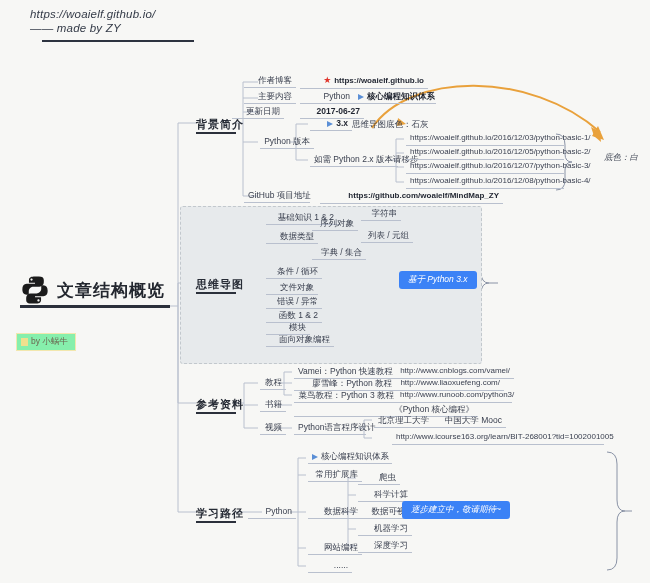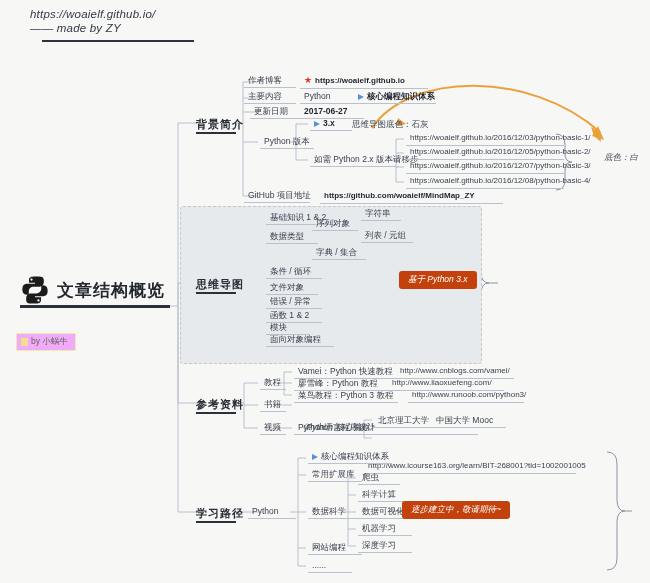--- a/index.html
+++ b/index.html
@@ -24,52 +24,52 @@
   #header-note .ln2{margin-top:2px;}
   #header-note .rule{
     margin-top:6px;height:2px;background:#2d3340;width:152px;margin-left:12px;
   }
 
   
   #root-node{left:20px;top:275px;display:flex;align-items:center;gap:7px;}
   #root-title{font-size:17px;font-weight:bold;color:#23272f;letter-spacing:1px;white-space:nowrap;}
   #root-underline{left:20px;top:305px;width:150px;height:2.5px;background:#2b303b;}
   #author-badge{
-    left:16px;top:333px;background:#f0abfc;border:1px solid #f2e7ae;
+    left:16px;top:333px;background:#86efac;border:1px solid #f2e7ae;
     font-size:8.5px;color:#6b6550;padding:2px 7px 2px 4px;display:flex;align-items:center;gap:3px;
     white-space:nowrap;
   }
   #author-badge .bk{width:7px;height:8px;background:#efe08e;display:inline-block;}
 
   
   .node{
     font-size:8.5px;color:#3b4150;white-space:nowrap;line-height:1.2;
   }
-  .nodeu{ border-bottom:1px solid #b9c0ce; padding:1px 4px 2px 4px; }
+  .nodeu{ border-bottom:1px solid #b9c0ce; padding:1px 4px 2px 4px;text-align:right; }
   .branch-label{font-size:11px;font-weight:bold;color:#262b35;letter-spacing:1px;white-space:nowrap;}
   .branch-rule{height:2px;background:#2b303b;}
 
   .bold{font-weight:bold;color:#1f2430;}
   .url{font-size:8px;color:#3c4252;}
   .urlb{font-size:8px;font-weight:bold;color:#1f2430;}
 
   .flag{display:inline-block;width:0;height:0;border-left:6px solid #5b8fd6;
         border-top:3.5px solid transparent;border-bottom:3.5px solid transparent;
         vertical-align:middle;margin-right:3px;}
   .star{color:#e0352b;font-size:9px;margin-right:3px;}
 
   
   #mm-panel{
     left:180px;top:206px;width:300px;height:156px;
     background:#e7eaec;border:1px dashed #c2c8cd;border-radius:3px;
   }
 
   
   .pill{
-    background:#c2410c;color:#ffffff;font-style:italic;font-size:8.5px;
+    background:#3b82f6;color:#ffffff;font-style:italic;font-size:8.5px;
     padding:3px 9px;border-radius:3px;white-space:nowrap;
   }
   #pill-py3{left:399px;top:271px;}
   #pill-wait{left:402px;top:501px;}
 
   
   .anno{font-size:8.5px;font-style:italic;color:#4a505e;white-space:nowrap;}
   #anno-white{left:604px;top:152px;text-align:center;}
 </style>
 </head>
@@ -215,21 +215,21 @@
   <div class="abs node nodeu" style="left:300px;top:74px;width:120px;">
     <span class="star">★</span><span class="urlb">https://woaielf.github.io</span>
   </div>
 
   <div class="abs node nodeu" style="left:244px;top:90px;width:44px;">主要内容</div>
   <div class="abs node nodeu" style="left:300px;top:90px;width:46px;">Python</div>
   <div class="abs node nodeu" style="left:354px;top:90px;width:74px;">
     <span class="flag"></span><span class="bold">核心编程知识体系</span>
   </div>
 
-  <div class="abs node nodeu" style="left:250px;top:105px;width:44px;">更新日期</div>
+  <div class="abs node nodeu" style="left:232px;top:105px;width:44px;">更新日期</div>
   <div class="abs node nodeu" style="left:300px;top:105px;width:56px;">
     <span class="bold">2017-06-27</span>
   </div>
 
   <div class="abs node nodeu" style="left:244px;top:135px;width:46px;margin-left:16px;">Python 版本</div>
   <div class="abs node nodeu" style="left:310px;top:117px;width:34px;">
     <span class="flag"></span><span class="bold">3.x</span>
   </div>
   <div class="abs node" style="left:352px;top:119px;">思维导图底色：石灰</div>
 
@@ -275,28 +275,28 @@
   <div class="abs node nodeu" style="left:260px;top:398px;width:18px;">书籍</div>
   <div class="abs node nodeu" style="left:260px;top:421px;width:18px;">视频</div>
 
   <div class="abs node nodeu" style="left:294px;top:365px;width:94px;">Vamei：Python 快速教程</div>
   <div class="abs node nodeu url" style="left:396px;top:365px;width:110px;">http://www.cnblogs.com/vamei/</div>
 
   <div class="abs node nodeu" style="left:294px;top:377px;width:94px;">廖雪峰：Python 教程</div>
   <div class="abs node nodeu url" style="left:388px;top:377px;width:108px;">http://www.liaoxuefeng.com/</div>
 
   <div class="abs node nodeu" style="left:294px;top:389px;width:96px;">菜鸟教程：Python 3 教程</div>
-  <div class="abs node nodeu url" style="left:396px;top:389px;width:108px;margin-left:12px;">http://www.runoob.com/python3/</div>
-
-  <div class="abs node nodeu" style="left:294px;top:421px;width:176px;font-style:italic;">《Python 核心编程》</div>
+  <div class="abs node nodeu url" style="left:396px;top:389px;width:108px;">http://www.runoob.com/python3/</div>
+
+  <div class="abs node nodeu" style="left:294px;top:403px;width:176px;">《Python 核心编程》</div>
 
   <div class="abs node nodeu" style="left:294px;top:421px;width:64px;">Python语言程序设计</div>
   <div class="abs node nodeu" style="left:374px;top:414px;width:50px;">北京理工大学</div>
   <div class="abs node nodeu" style="left:432px;top:414px;width:66px;">中国大学 Mooc</div>
-  <div class="abs node nodeu url" style="left:364px;top:431px;width:204px;margin-top:29px;">http://www.icourse163.org/learn/BIT-268001?tid=1002001005</div>
+  <div class="abs node nodeu url" style="left:392px;top:431px;width:204px;">http://www.icourse163.org/learn/BIT-268001?tid=1002001005</div>
 
   <div class="abs branch-label" style="left:196px;top:506px;">学习路径</div>
   <div class="abs branch-rule" style="left:196px;top:521px;width:40px;"></div>
 
   <div class="abs node nodeu" style="left:248px;top:505px;width:40px;">Python</div>
 
   <div class="abs node nodeu" style="left:308px;top:450px;width:76px;">
     <span class="flag"></span><span>核心编程知识体系</span>
   </div>
   <div class="abs node nodeu" style="left:308px;top:468px;width:46px;">常用扩展库</div>

